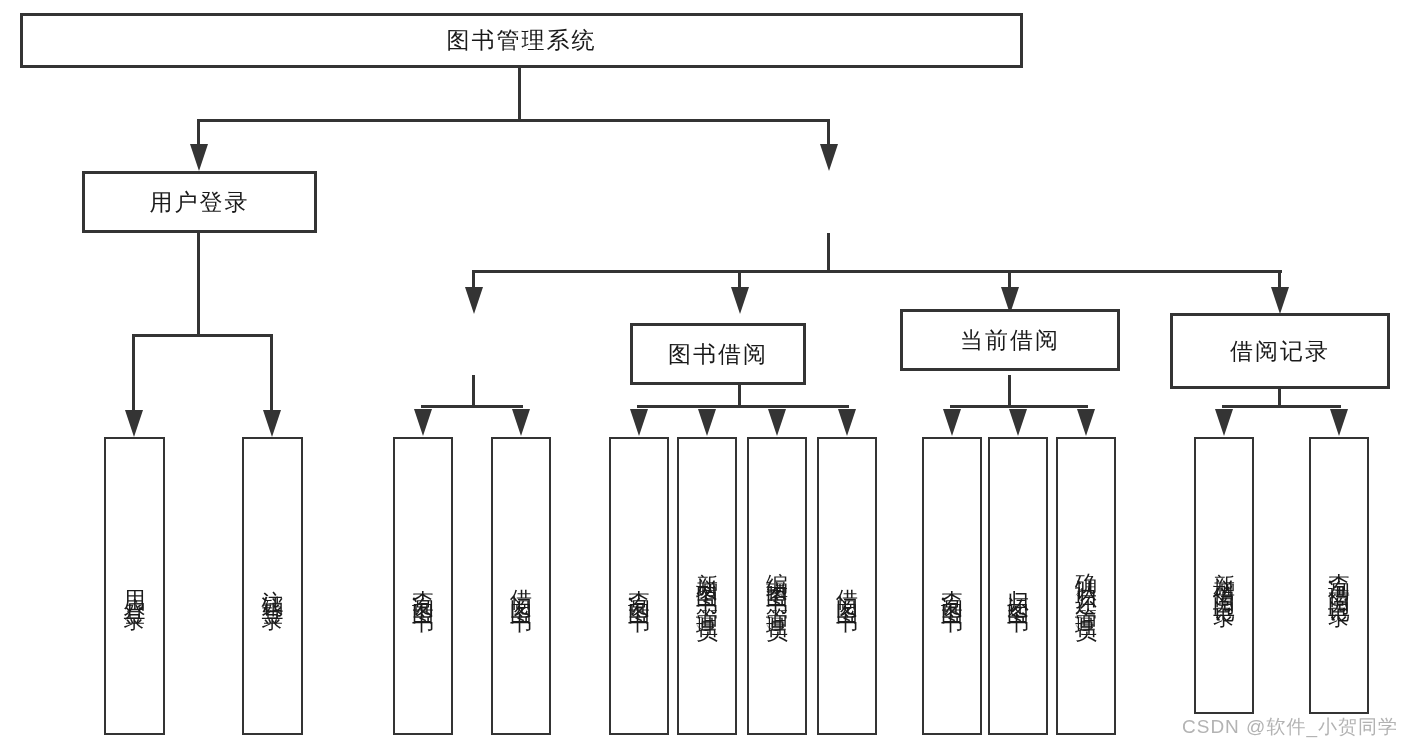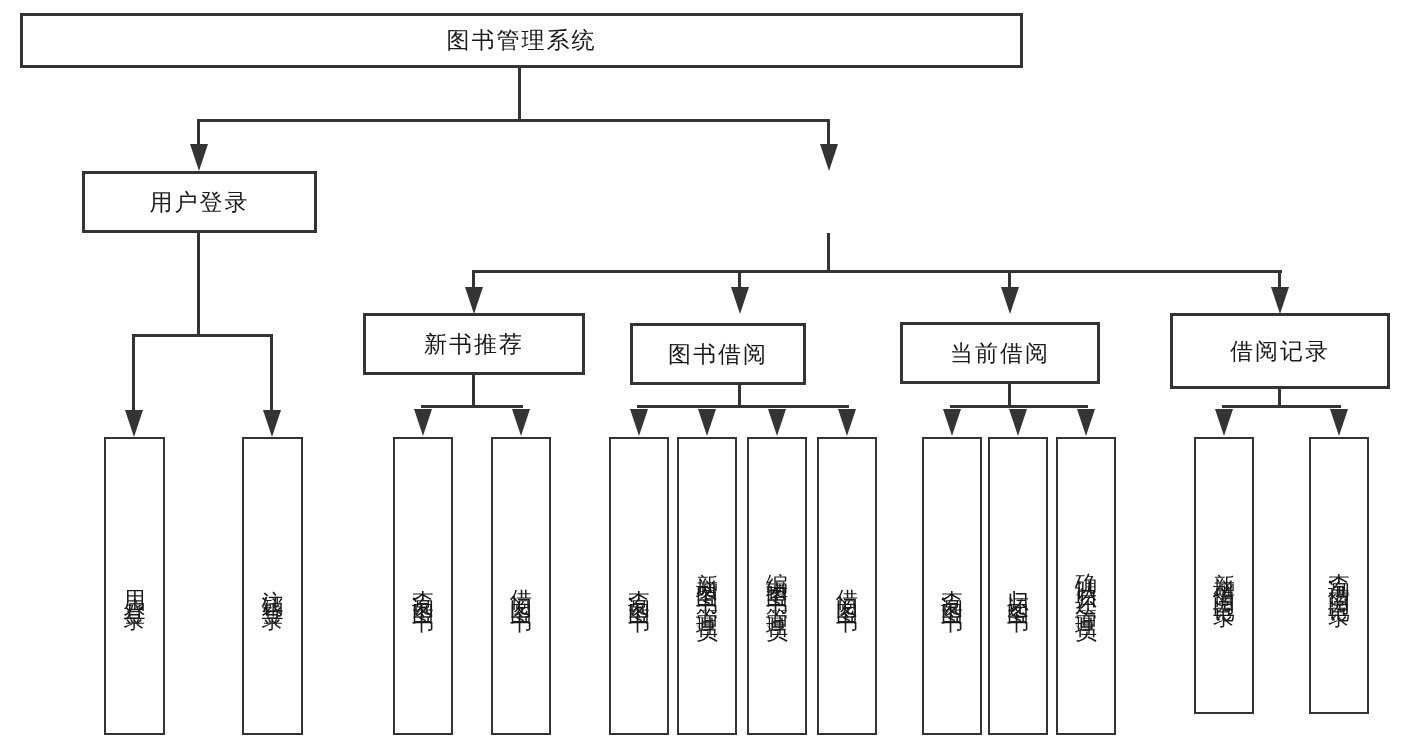--- a/index.html
+++ b/index.html
@@ -90,23 +90,22 @@
   <div class="hline" style="left:472px; top:270px; width:810px;"></div>
   <div class="vline" style="left:472px; top:270px; height:19px;"></div>
   <div class="arrow" style="left:465px; top:287px;"></div>
   <div class="vline" style="left:738px; top:270px; height:19px;"></div>
   <div class="arrow" style="left:731px; top:287px;"></div>
   <div class="vline" style="left:1008px; top:270px; height:19px;"></div>
   <div class="arrow" style="left:1001px; top:287px;"></div>
   <div class="vline" style="left:1278px; top:270px; height:19px;"></div>
   <div class="arrow" style="left:1271px; top:287px;"></div>
 
-  <div class="node" style="left:363px; top:313px; width:222px; height:62px;">新书推荐</div>
   <div class="node" style="left:630px; top:323px; width:176px; height:62px;">图书借阅</div>
-  <div class="node" style="left:900px; top:322px; width:200px; height:62px;text-align:right;">当前借阅</div>
+  <div class="node" style="left:900px; top:309px; width:220px; height:62px;text-align:right;">当前借阅</div>
   <div class="node" style="left:1170px; top:313px; width:220px; height:76px;">借阅记录</div>
 
   <div class="vline" style="left:472px; top:375px; height:33px;"></div>
   <div class="hline" style="left:421px; top:405px; width:102px;"></div>
   <div class="arrow" style="left:414px; top:409px;"></div>
   <div class="arrow" style="left:512px; top:409px;"></div>
 
   <div class="vline" style="left:738px; top:375px; height:33px;"></div>
   <div class="hline" style="left:637px; top:405px; width:212px;"></div>
   <div class="arrow" style="left:630px; top:409px;"></div>
@@ -136,14 +135,15 @@
   <div class="node leaf" style="left:747px; top:437px; width:60px; height:298px;">编辑图书（管理员）</div>
   <div class="node leaf" style="left:817px; top:437px; width:60px; height:298px;">借阅图书</div>
 
   <div class="node leaf" style="left:922px; top:437px; width:60px; height:298px;">查询图书</div>
   <div class="node leaf" style="left:988px; top:437px; width:60px; height:298px;">归还图书</div>
   <div class="node leaf" style="left:1056px; top:437px; width:60px; height:298px;">确认归还（管理员）</div>
 
   <div class="node leaf" style="left:1194px; top:437px; width:60px; height:277px;">新增借阅记录</div>
   <div class="node leaf" style="left:1309px; top:437px; width:60px; height:277px;">查询借阅记录</div>
 
+  <div class="watermark">CSDN @软件_小贺同学</div>
 
 </div>
 
 </body></html>

